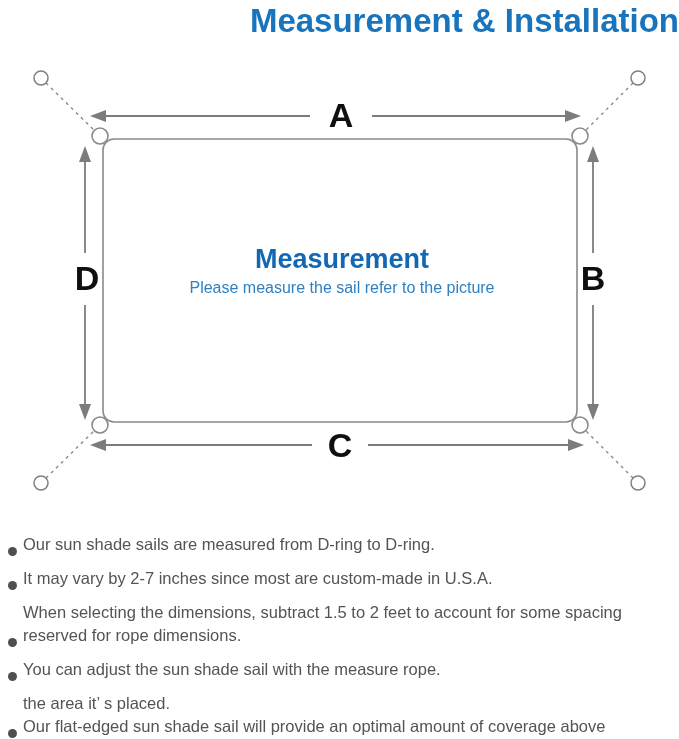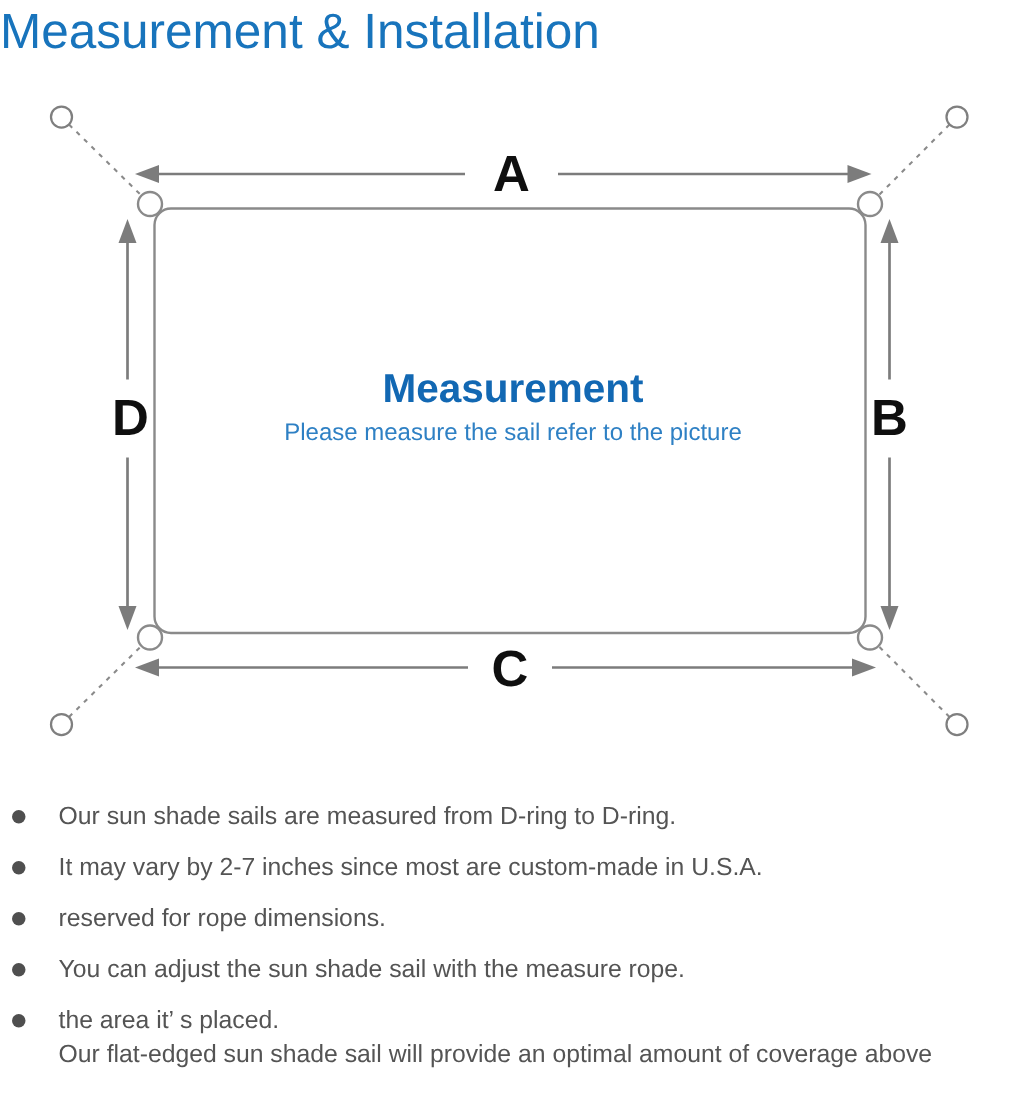--- a/index.html
+++ b/index.html
@@ -8,22 +8,22 @@
     background: #ffffff;
     font-family: "Liberation Sans", sans-serif;
     position: relative;
     overflow: hidden;
   }
   .page { position: relative; width: 679px; height: 739px; background:#fff; }
 
   h1.page-title {
     position: absolute; top: 0; left: 0; right: 0;
     margin: 0; padding-top: 2px;
-    text-align: left;
-    font-size: 33px; font-weight: normal;
+    text-align: right;
+    font-size: 33px; font-weight: bold;
     letter-spacing: 0px;
     color: #1874bc;
   }
 
   .diagram-wrap { position: absolute; top: 0; left: 0; width: 679px; height: 512px; }
   svg { display: block; }
 
   .sail-outline { fill: #ffffff; stroke: #8a8a8a; stroke-width: 1.6; }
   .ring { fill: #ffffff; stroke: #8a8a8a; stroke-width: 1.6; }
   .anchor { fill: #ffffff; stroke: #7f7f7f; stroke-width: 1.5; }
@@ -44,23 +44,22 @@
     font-family: "Liberation Sans", sans-serif;
     font-size: 16px; fill: #2e80c4;
     text-anchor: middle;
   }
 
   ul.notes {
     position: absolute; top: 533px; left: 7px; right: 6px;
     margin: 0; padding: 0; list-style: none;
   }
   ul.notes li {
-    display: flex; align-items: flex-start;
+    display: flex; align-items: flex-end;
     margin: 0 0 11px 0;
-    gap: 16px;
   }
   .bullet {
     flex: 0 0 auto;
     width: 9px; height: 9px; border-radius: 50%;
     background: #4f4f4f;
     margin: 7px 6px 0 1px;
   }
   .note-text {
     font-size: 16.5px; line-height: 23px; color: #545454;
   }
@@ -138,20 +137,21 @@
     </li>
     <li>
       <span class="bullet"></span>
       <div class="note-text">
         <div>It may vary by 2-7 inches since most are custom-made in U.S.A.</div>
       </div>
     </li>
     <li>
       <span class="bullet"></span>
       <div class="note-text">
+        <div>When selecting the dimensions, subtract 1.5 to 2 feet to account for some spacing</div>
         <div>reserved for rope dimensions.</div>
       </div>
     </li>
     <li>
       <span class="bullet"></span>
       <div class="note-text">
         <div>You can adjust the sun shade sail with the measure rope.</div>
       </div>
     </li>
     <li>

